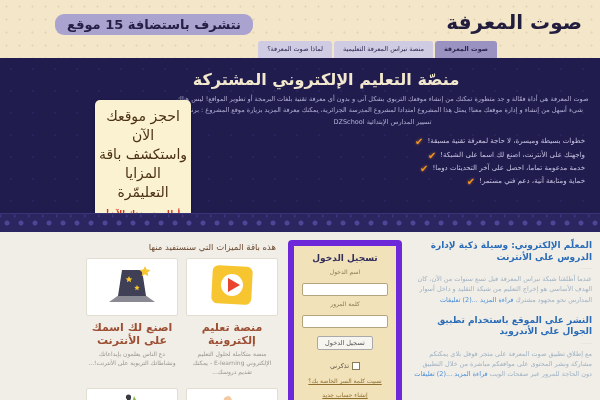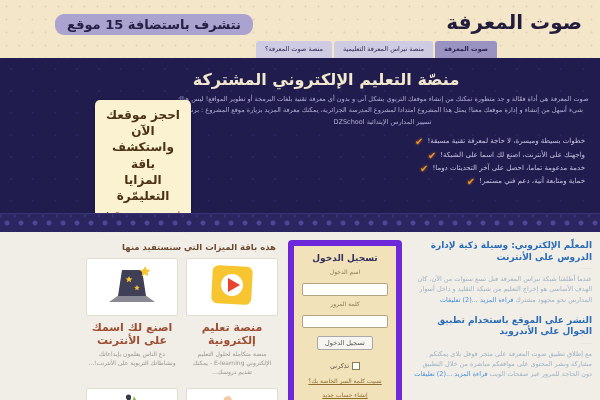--- a/index.html
+++ b/index.html
@@ -26,33 +26,33 @@
               font-size:16px;font-weight:bold;color:#f2e8cd;}
   .hero-par{width:415px;margin:0 10px 0 auto;text-align:center;
             font-size:6.5px;line-height:1.75;color:#b3aed3;}
   .hero-checks{width:320px;margin:7px 15px 0 auto;text-align:right;}
   .check-row{line-height:13px;font-size:7px;color:#cac5e3;}
   .check-mark{color:#f29422;font-size:10px;margin-right:4px;vertical-align:middle;
               text-shadow:0 0 3px rgba(242,148,34,.7);}
   .promo{position:absolute;left:95px;top:42px;width:90px;background:#fbf2d2;
          border-radius:5px;padding:7px 3px 6px;text-align:center;
          box-shadow:0 1px 3px rgba(0,0,0,.4);}
-  .promo-line{font-size:12px;font-weight:bold;color:#4a3112;line-height:1.35;}
+  .promo-line{font-size:14px;font-weight:normal;color:#4a3112;line-height:1.35;}
   .promo-link{display:inline-block;margin-top:4px;font-size:8px;font-weight:bold;
               color:#cf3a1f;text-decoration:none;cursor:pointer;}
   .hero-strip{position:absolute;bottom:0;left:0;right:0;height:18px;background:#2c2660;
               background-image:radial-gradient(circle at 7px 9px, #4e4694 2.2px, transparent 2.8px),
                                radial-gradient(circle at 0px 2px, #3a3478 1.5px, transparent 2px);
               background-size:14px 18px, 14px 18px;border-top:1px solid #3a3478;}
   
   .content{display:flex;flex-direction:row-reverse;gap:10px;height:168px;
            background:#f1eee7;padding:8px 10px;box-sizing:border-box;}
   
   .features{width:268px;flex:0 0 auto;}
-  .features-heading{font-size:8.5px;font-weight:bold;color:#6b4a2f;text-align:right;
+  .features-heading{font-size:8.5px;font-weight:normal;color:#6b4a2f;text-align:right;
                     padding:2px 2px 0 0;margin:0 0 6px;}
   .cards-grid{display:grid;grid-template-columns:92px 92px;gap:12px 8px;width:192px;}
   .card{width:92px;}
   .card-box{background:#ffffff;border:1px solid #e2ded2;border-radius:2px;height:56px;
             display:flex;align-items:center;justify-content:center;}
   .card-title{margin:5px 0 2px;font-size:11px;font-weight:bold;color:#9c4f33;text-align:center;}
   .card-body{font-size:6px;color:#9a968c;line-height:1.5;text-align:center;}
   
   .login{width:114px;flex:0 0 auto;}
   .login-box{background:#f2e2ba;border:6px solid #6d28d9;border-radius:4px;
@@ -81,21 +81,21 @@
 <body>
 
 <div class="page">
 
   <div class="header">
     <h1 class="site-title">صوت المعرفة</h1>
     <div class="host-badge">نتشرف باستضافة 15 موقع</div>
     <div class="nav">
       <div class="nav-tab active">صوت المعرفة</div>
       <div class="nav-tab">منصة نبراس المعرفة التعليمية</div>
-      <div class="nav-tab">منصة صوت المعرفة؟</div>
+      <div class="nav-tab">لماذا صوت المعرفة؟</div>
     </div>
   </div>
 
   <div class="hero">
     <h2 class="hero-title">منصّة التعليم الإلكتروني المشتركة</h2>
     <p class="hero-par">صوت المعرفة هي أداة فعّالة و جد متطورة تمكنك من إنشاء موقعك التربوي بشكل آني و بدون أي معرفة تقنية بلغات البرمجة أو تطوير المواقع! ليس هناك شيء أسهل من إنشاء و إدارة موقعك معنا! يمثل هذا المشروع امتدادا لمشروع المدرسة الجزائرية، يمكنك معرفة المزيد بزيارة موقع المشروع : برنامج تسيير المدارس الإبتدائية DZSchool</p>
     <div class="hero-checks">
       <div class="check-row"><span>خطوات بسيطة وميسرة، لا حاجة لمعرفة تقنية مسبقة!</span><span class="check-mark">✔</span></div>
       <div class="check-row"><span>واجهتك على الأنترنت، اصنع لك اسما على الشبكة!</span><span class="check-mark">✔</span></div>
       <div class="check-row"><span>خدمة مدعومة تماما، احصل على آخر التحديثات دوما!</span><span class="check-mark">✔</span></div>

